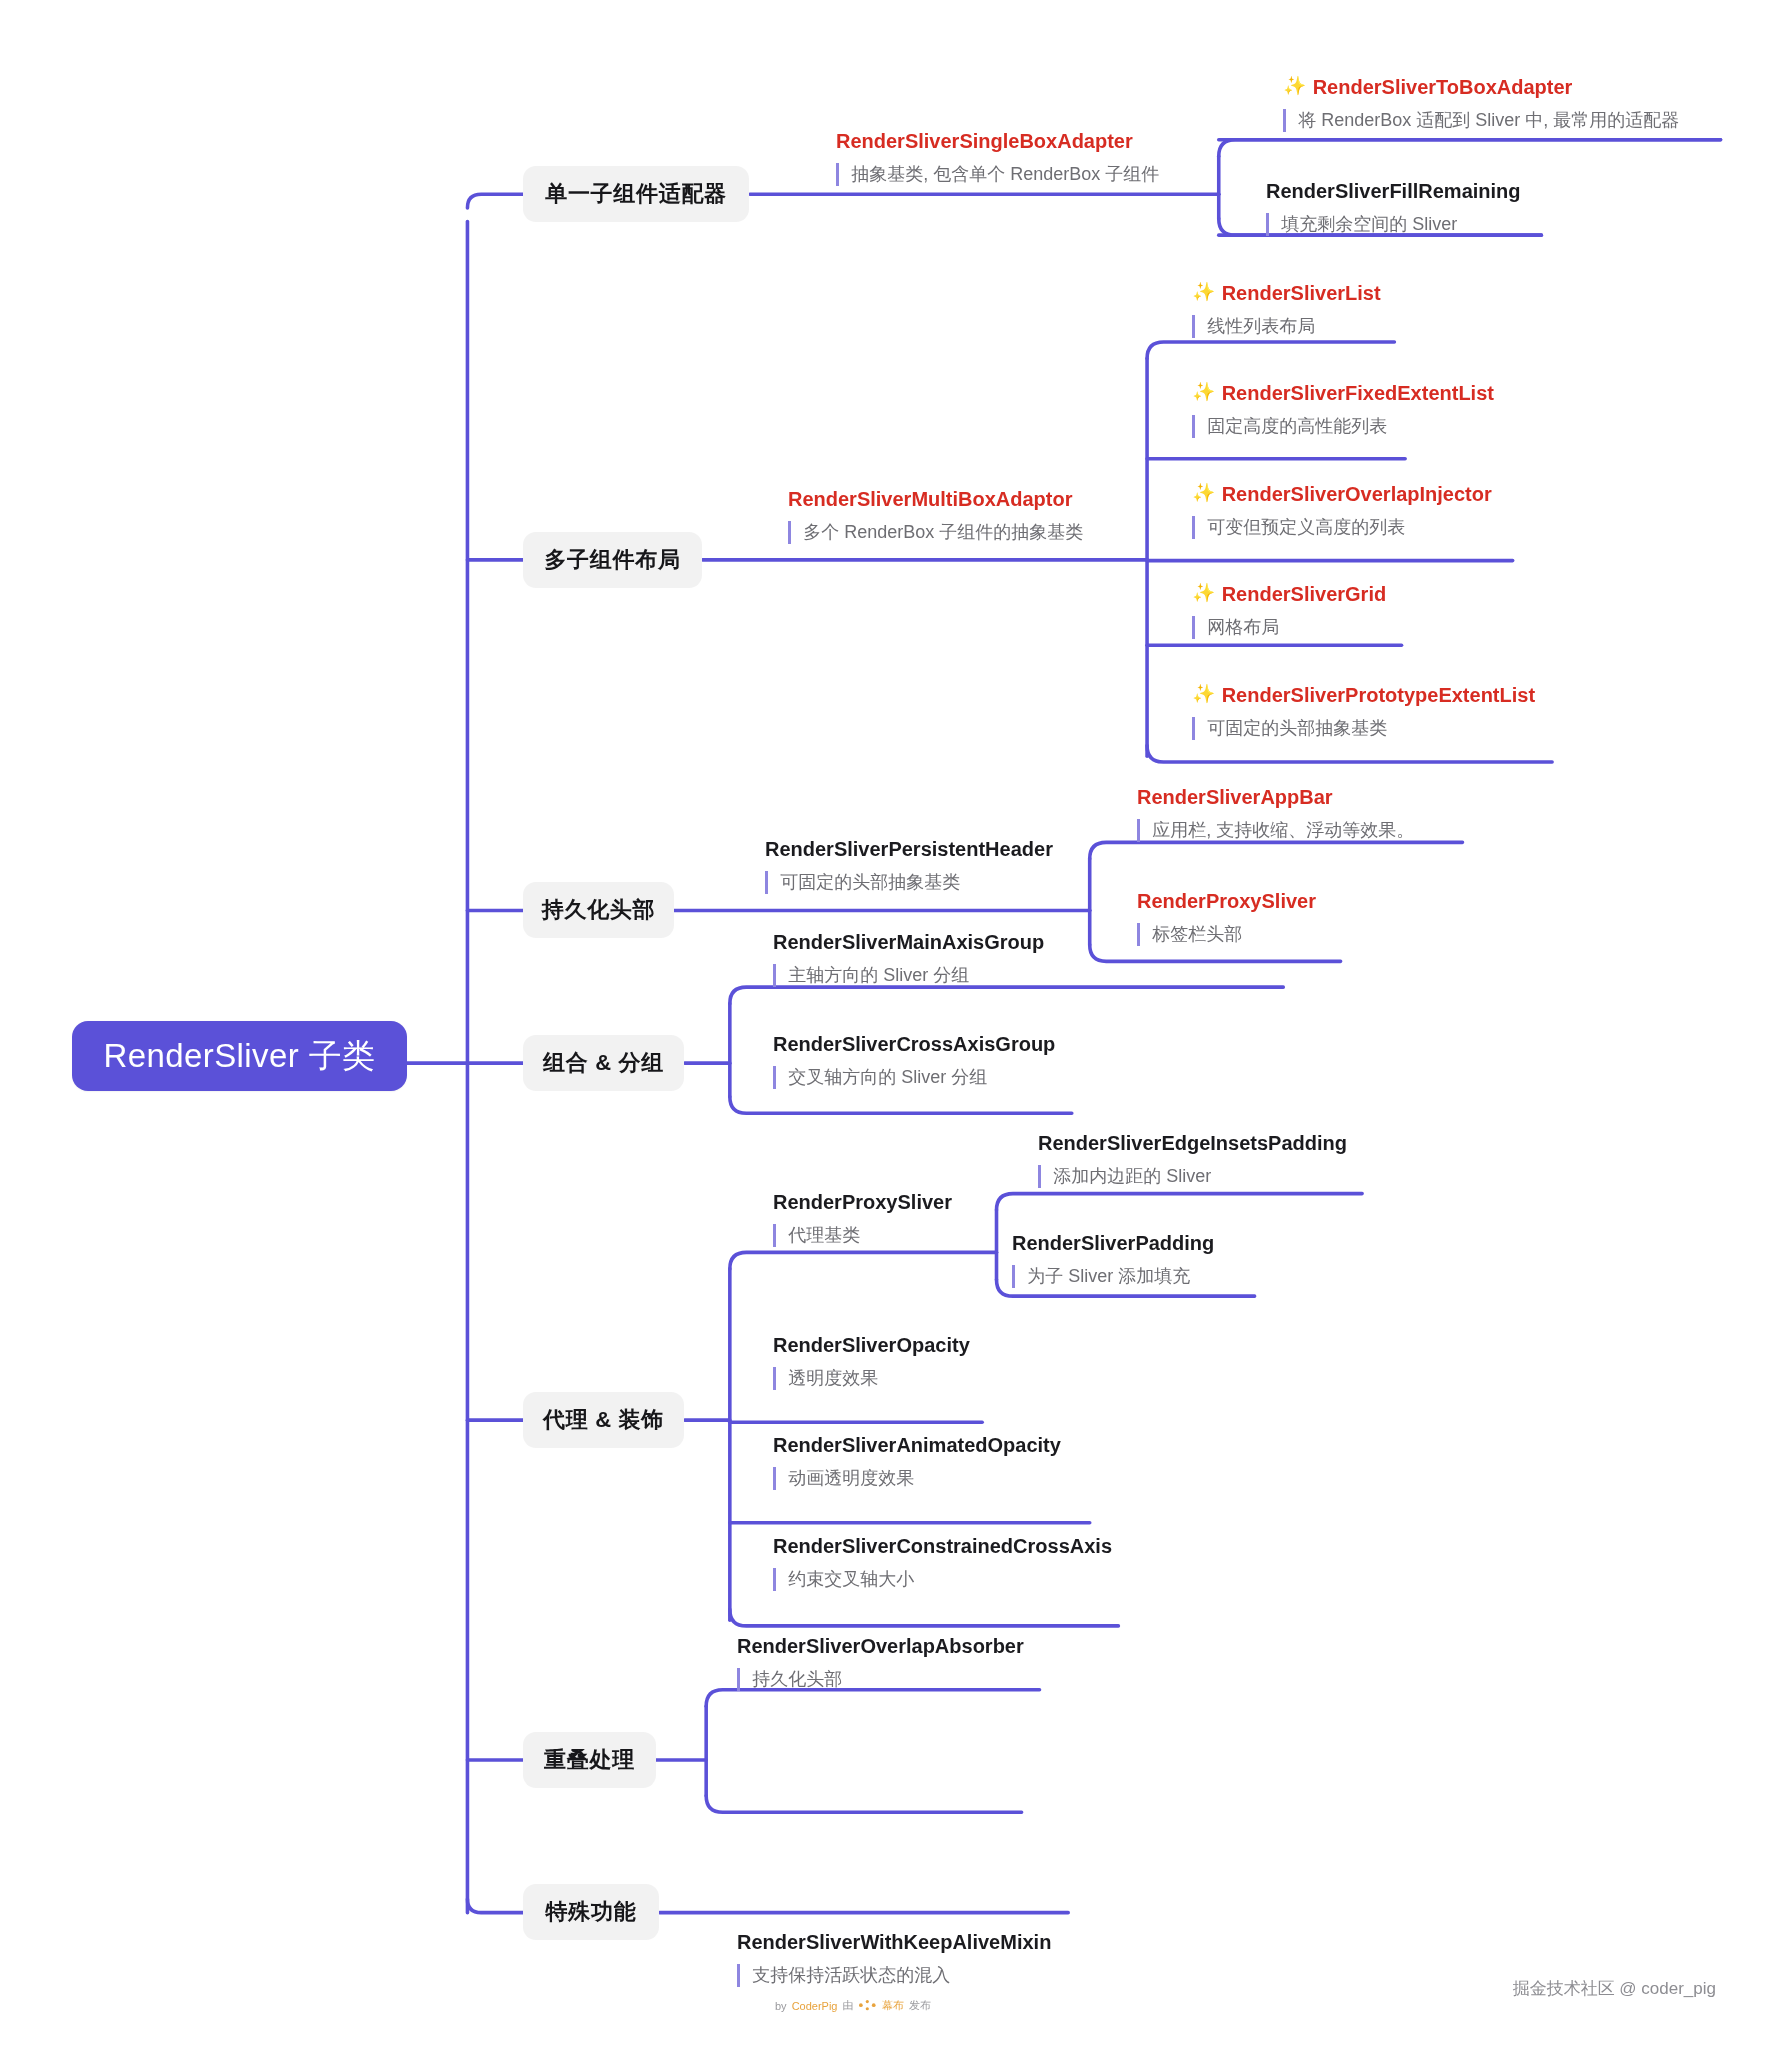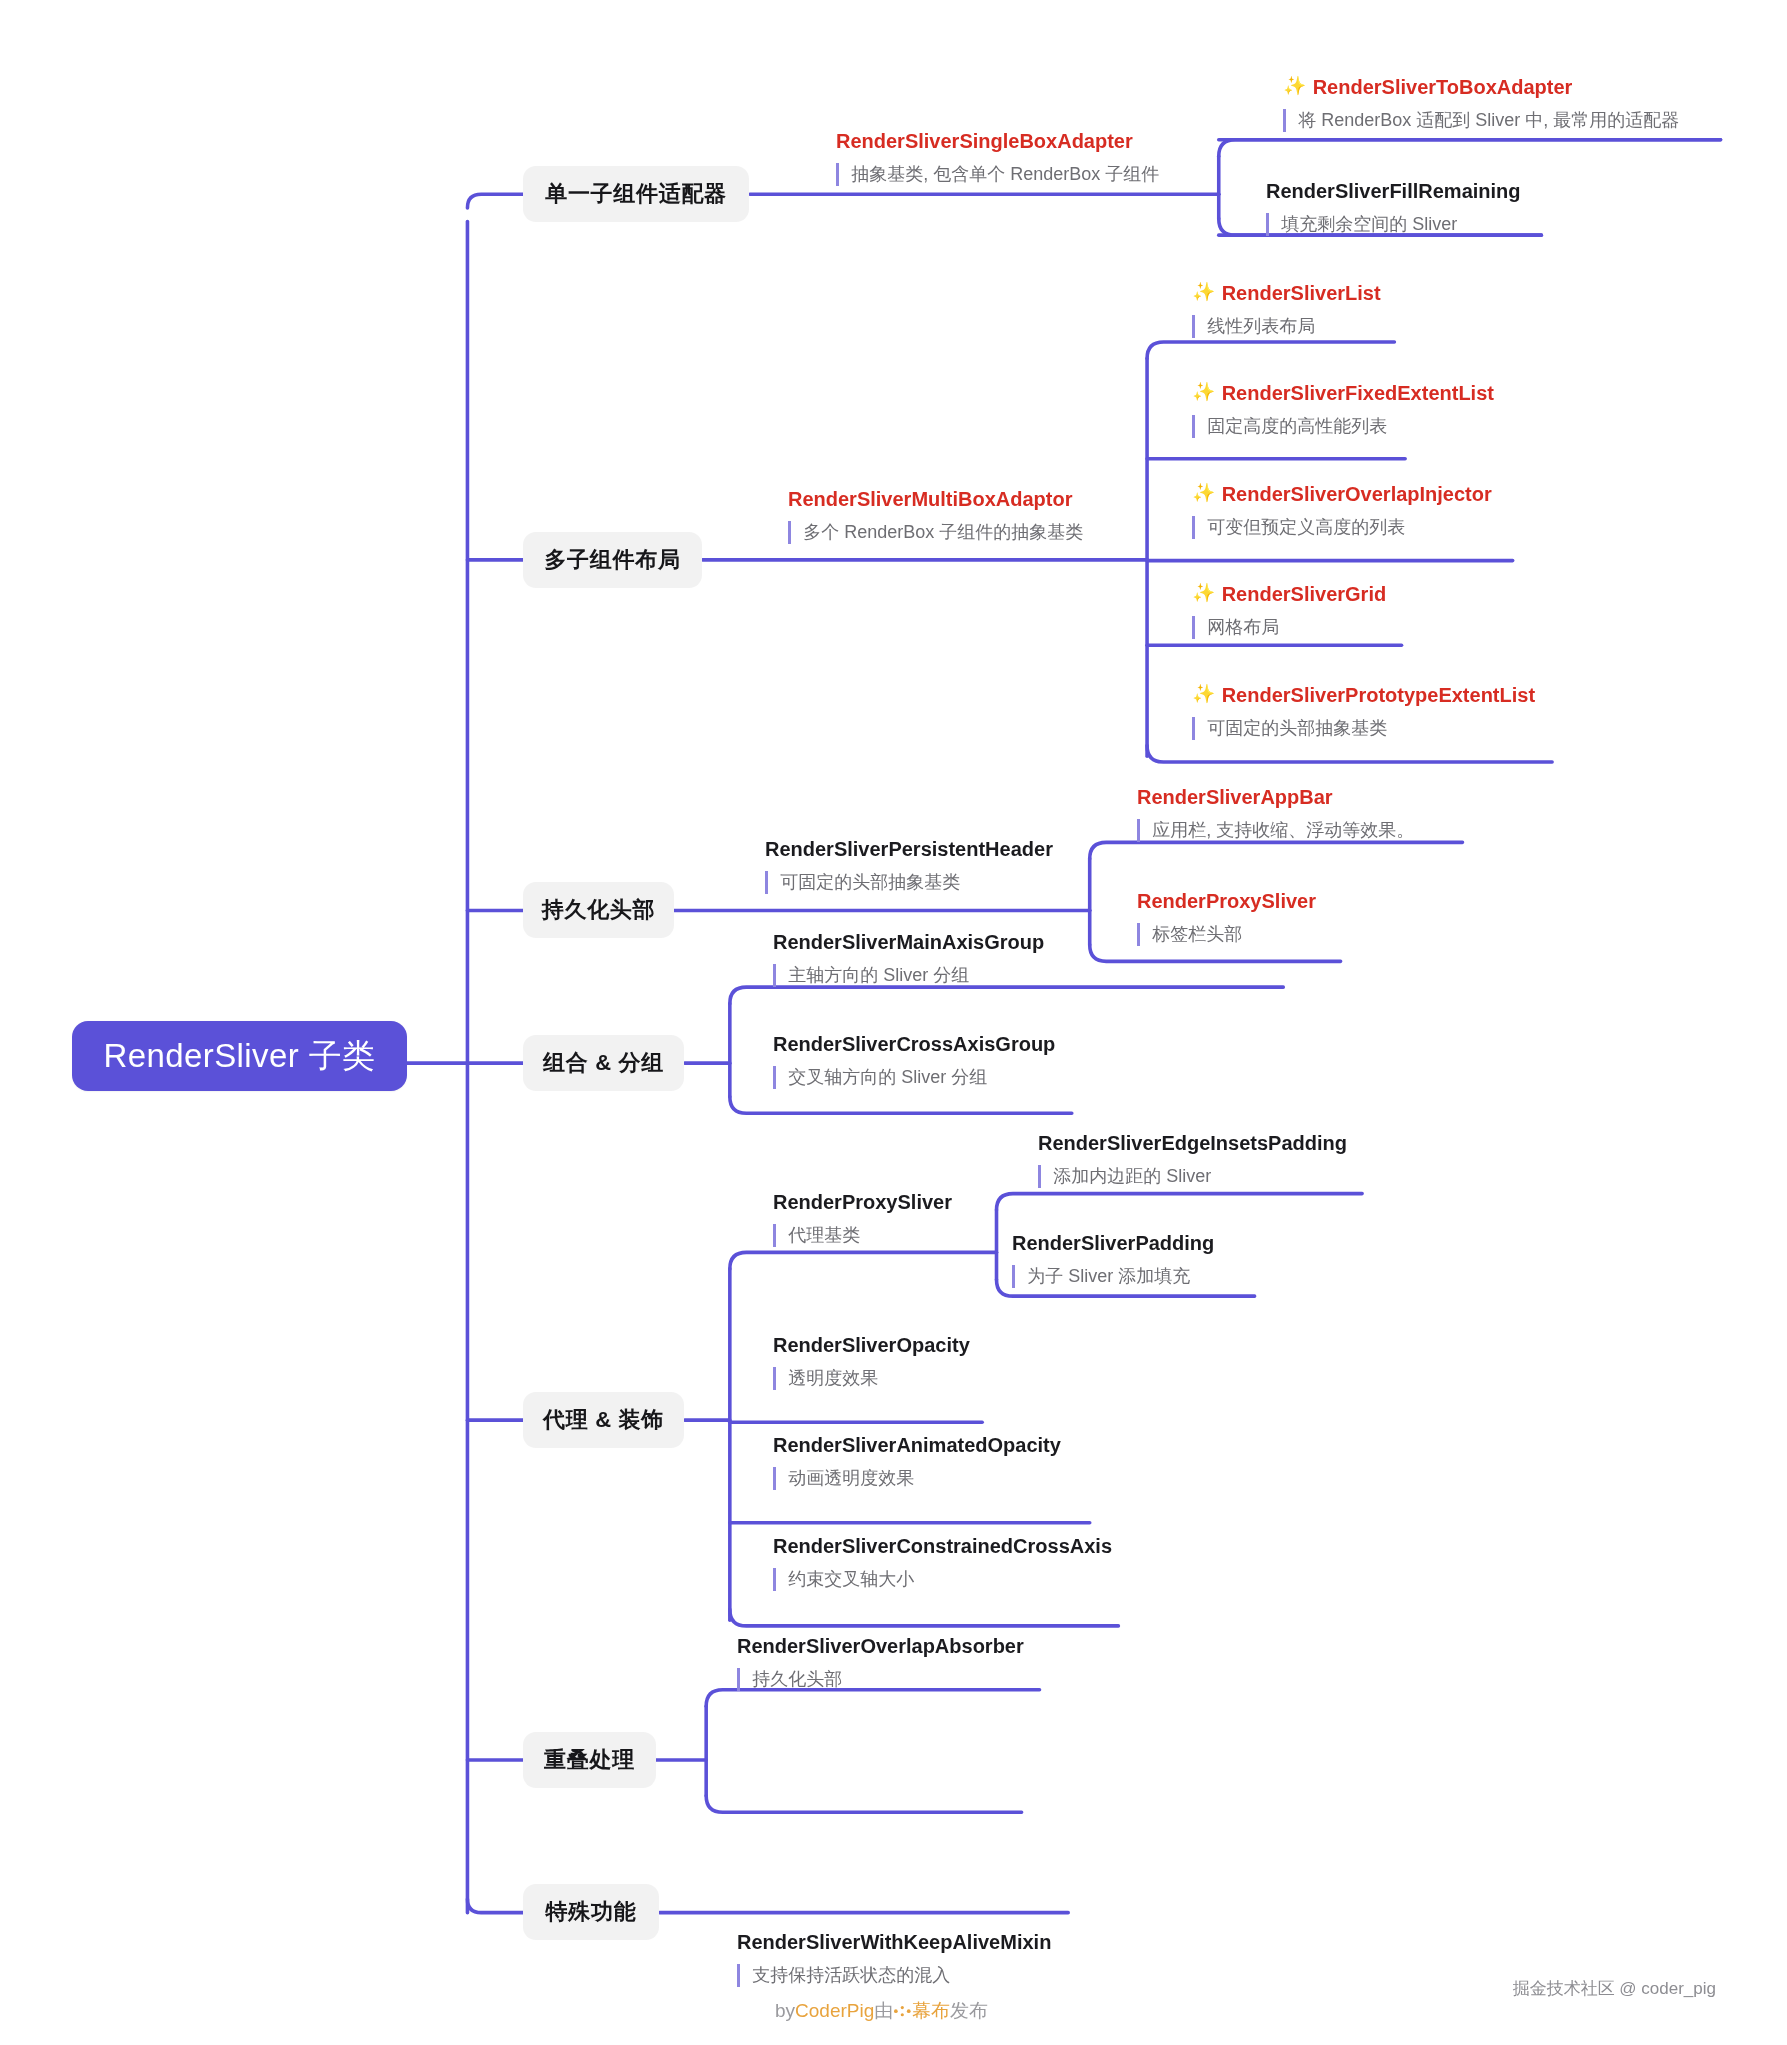--- a/index.html
+++ b/index.html
@@ -62,24 +62,24 @@
     font-size:18px;
     color:#6E6E73;
     line-height:1.25;
     border-left:3.6px solid #8E86E0;
     padding-left:12.2px;
   }
 
   
   .footer-left{
     position:absolute;
-    font-size:19px;
+    font-size:11px;
     color:#9a9a9e;
     white-space:nowrap;
-    display:flex;align-items:center;
+    display:flex;align-items:center;gap:5px;
   }
   .footer-left .brand{color:#E8A33D;}
   .footer-left .mubu-ico{
     display:inline-flex;align-items:center;gap:2.2px;color:#E8A33D;font-size:14.3px;
   }
   .footer-right{
     position:absolute;
     font-size:17px;
     color:#8d8d92;
     white-space:nowrap;

